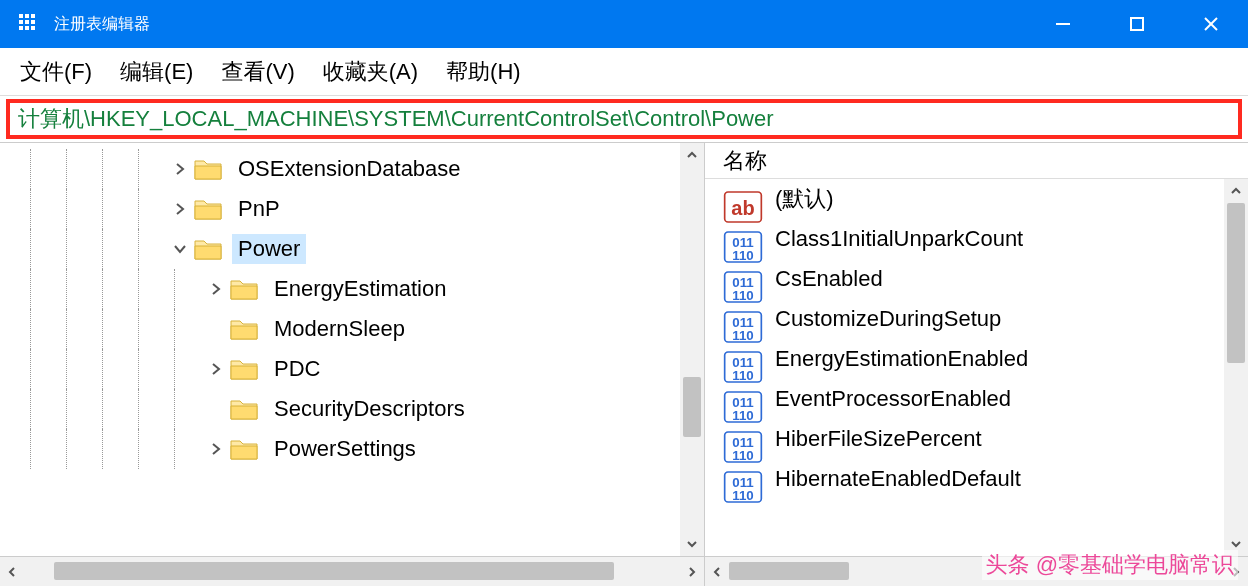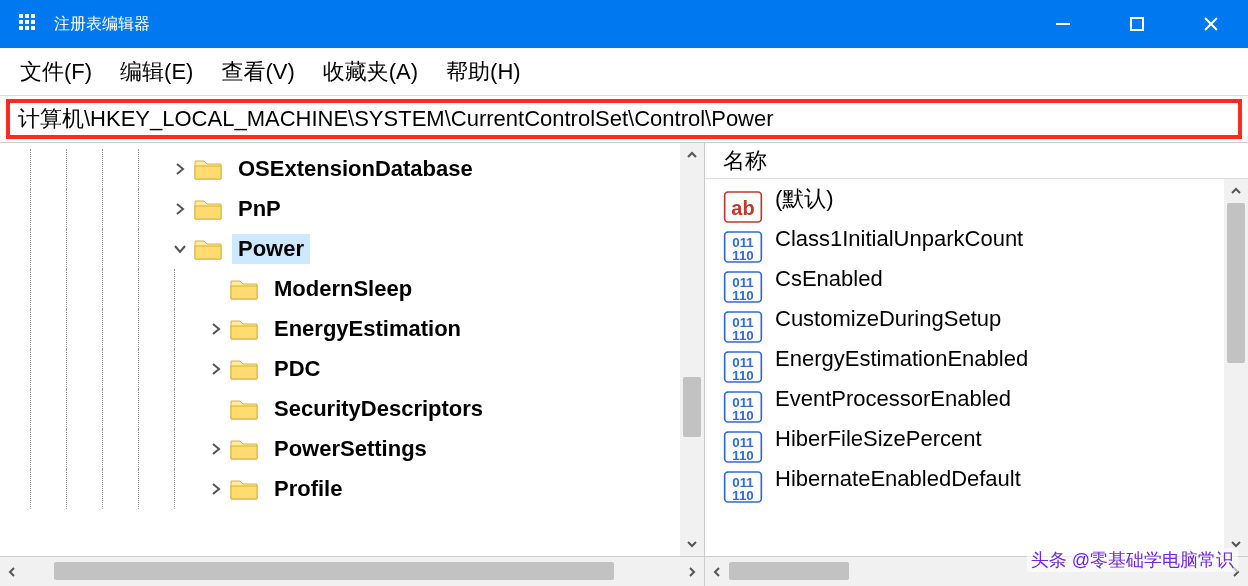--- a/index.html
+++ b/index.html
@@ -11,39 +11,39 @@
   .titlebar .title { font-size: 16px; flex: 1; }
   .titlebar .winbtn { width: 74px; height: 48px; display: flex; align-items: center; justify-content: center; }
   .titlebar .winbtn svg { stroke: #fff; fill: none; }
 
   
   .menubar { height: 48px; display: flex; align-items: center; padding: 0 20px; gap: 28px; font-size: 22px; color: #000; border-bottom: 1px solid #ddd; }
   .menubar .item { cursor: default; }
 
   
   .addressbar-wrap { height: 46px; padding: 3px 6px; }
-  .addressbar { width: 100%; height: 40px; border: 4px solid #ff2a20; font-size: 22px; padding: 0 8px; line-height: 32px; color: #000000; }
+  .addressbar { width: 100%; height: 40px; border: 4px solid #ff2a20; font-size: 22px; padding: 0 8px; line-height: 32px; color: #15803d; }
 
   
   .panes { display: flex; height: calc(586px - 48px - 48px - 46px - 30px); border-top: 1px solid #ccc; }
   .pane-left { width: 705px; position: relative; border-right: 1px solid #ccc; overflow: hidden; }
   .pane-right { flex: 1; position: relative; overflow: hidden; }
 
   
   .tree-scroll { position: absolute; inset: 0 24px 0 0; overflow: hidden; padding: 6px 0 0 0; }
   .vscroll { position: absolute; right: 0; top: 0; bottom: 0; width: 24px; background: #f1f1f1; display: flex; flex-direction: column; align-items: center; }
   .vscroll .arrow { width: 24px; height: 24px; display: flex; align-items: center; justify-content: center; }
   .vscroll .track { flex: 1; width: 24px; position: relative; }
   .vscroll .thumb { position: absolute; left: 3px; width: 18px; background: #c2c2c2; border-radius: 2px; }
 
   .tree-row { height: 40px; display: flex; align-items: center; font-size: 22px; color: #000; white-space: nowrap; }
   .expander { width: 20px; height: 20px; display: flex; align-items: center; justify-content: center; margin-right: 4px; }
   .expander svg { stroke: #555; fill: none; }
   .folder-icon { width: 28px; height: 24px; margin-right: 10px; display: inline-block; }
-  .tree-label { padding: 2px 6px; font-weight: bold; }
+  .tree-label { padding: 2px 6px; }
   .tree-label.selected { background: #cde8ff; }
 
   
   .guide { display:inline-block; width: 1px; height: 40px; border-left: 1px dotted #999; }
 
   
   .list-header { height: 36px; display:flex; align-items:center; font-size: 22px; padding-left: 18px; border-bottom: 1px solid #ddd; }
   .list-scroll { position:absolute; top:36px; bottom:0; left:0; right:24px; overflow:hidden; }
   .list-row { height: 40px; display:flex; align-items:center; font-size: 22px; padding-left: 18px; gap: 12px; }
   .val-icon { width: 40px; height: 24px; }
@@ -51,21 +51,21 @@
   
   .hscrollbars { height: 30px; display:flex; border-top:1px solid #ccc; position:relative; }
   .hscroll { background:#f1f1f1; display:flex; align-items:center; position:relative; }
   .hscroll .harrow { width:24px; height:30px; display:flex; align-items:center; justify-content:center; }
   .hscroll .htrack { flex:1; height:30px; position:relative; }
   .hscroll .hthumb { position:absolute; top:5px; height:18px; background:#c2c2c2; border-radius:2px; }
   .hscroll-left { width:705px; border-right:1px solid #ccc; }
   .hscroll-right { flex:1; }
 
   
-  .watermark { position:absolute; right:10px; bottom:14px; font-size:18px; color:#6d28d9; background:rgba(255,255,255,0.6); padding:0 4px; }
+  .watermark { position:absolute; right:10px; bottom:6px; font-size:22px; color:#ec4899; background:rgba(255,255,255,0.6); padding:0 4px; }
 </style>
 </head>
 <body>
 
 <div class="titlebar">
   <span class="app-icon">
     <svg viewBox="0 0 22 22">
         <g fill="#fff">
           <rect x="1" y="1" width="4" height="4"></rect>
           <rect x="7" y="1" width="4" height="4"></rect>
@@ -148,51 +148,51 @@
             </svg>
           </span>
           <span class="folder-icon"><svg viewBox="0 0 28 24">
               <path d="M1 4 h9 l3 3 h14 v15 h-26 z" fill="#ffe9a6" stroke="#d8b23a"></path>
               <path d="M1 9 h26 v13 h-26 z" fill="#ffdb70" stroke="#d8b23a"></path>
             </svg></span>
           <span class="tree-label selected">Power</span>
         </div>
         <div class="tree-row">
           <span style="display:inline-block;width:206px;height:40px;position:relative"><span class="guide" style="margin-left:30px"></span><span class="guide" style="margin-left:35px"></span><span class="guide" style="margin-left:35px"></span><span class="guide" style="margin-left:35px"></span><span class="guide" style="margin-left:35px"></span></span>
+          <span class="expander">
+            <svg width="14" height="14" viewBox="0 0 14 14">
+              <polyline points="4,2 10,7 4,12" stroke-width="2"></polyline>
+            </svg>
+          </span>
+          <span class="folder-icon"><svg viewBox="0 0 28 24">
+              <path d="M1 4 h9 l3 3 h14 v15 h-26 z" fill="#ffe9a6" stroke="#d8b23a"></path>
+              <path d="M1 9 h26 v13 h-26 z" fill="#ffdb70" stroke="#d8b23a"></path>
+            </svg></span>
+          <span class="tree-label">EnergyEstimation</span>
+        </div>
+        <div class="tree-row">
+          <span style="display:inline-block;width:206px;height:40px;position:relative"><span class="guide" style="margin-left:30px"></span><span class="guide" style="margin-left:35px"></span><span class="guide" style="margin-left:35px"></span><span class="guide" style="margin-left:35px"></span><span class="guide" style="margin-left:35px"></span></span>
           <span class="expander"></span>
           <span class="folder-icon"><svg viewBox="0 0 28 24">
               <path d="M1 4 h9 l3 3 h14 v15 h-26 z" fill="#ffe9a6" stroke="#d8b23a"></path>
               <path d="M1 9 h26 v13 h-26 z" fill="#ffdb70" stroke="#d8b23a"></path>
             </svg></span>
           <span class="tree-label">ModernSleep</span>
         </div>
         <div class="tree-row">
           <span style="display:inline-block;width:206px;height:40px;position:relative"><span class="guide" style="margin-left:30px"></span><span class="guide" style="margin-left:35px"></span><span class="guide" style="margin-left:35px"></span><span class="guide" style="margin-left:35px"></span><span class="guide" style="margin-left:35px"></span></span>
           <span class="expander">
             <svg width="14" height="14" viewBox="0 0 14 14">
               <polyline points="4,2 10,7 4,12" stroke-width="2"></polyline>
             </svg>
           </span>
           <span class="folder-icon"><svg viewBox="0 0 28 24">
               <path d="M1 4 h9 l3 3 h14 v15 h-26 z" fill="#ffe9a6" stroke="#d8b23a"></path>
               <path d="M1 9 h26 v13 h-26 z" fill="#ffdb70" stroke="#d8b23a"></path>
             </svg></span>
-          <span class="tree-label">EnergyEstimation</span>
-        </div>
-        <div class="tree-row">
-          <span style="display:inline-block;width:206px;height:40px;position:relative"><span class="guide" style="margin-left:30px"></span><span class="guide" style="margin-left:35px"></span><span class="guide" style="margin-left:35px"></span><span class="guide" style="margin-left:35px"></span><span class="guide" style="margin-left:35px"></span></span>
-          <span class="expander">
-            <svg width="14" height="14" viewBox="0 0 14 14">
-              <polyline points="4,2 10,7 4,12" stroke-width="2"></polyline>
-            </svg>
-          </span>
-          <span class="folder-icon"><svg viewBox="0 0 28 24">
-              <path d="M1 4 h9 l3 3 h14 v15 h-26 z" fill="#ffe9a6" stroke="#d8b23a"></path>
-              <path d="M1 9 h26 v13 h-26 z" fill="#ffdb70" stroke="#d8b23a"></path>
-            </svg></span>
           <span class="tree-label">PDC</span>
         </div>
         <div class="tree-row">
           <span style="display:inline-block;width:206px;height:40px;position:relative"><span class="guide" style="margin-left:30px"></span><span class="guide" style="margin-left:35px"></span><span class="guide" style="margin-left:35px"></span><span class="guide" style="margin-left:35px"></span><span class="guide" style="margin-left:35px"></span></span>
           <span class="expander"></span>
           <span class="folder-icon"><svg viewBox="0 0 28 24">
               <path d="M1 4 h9 l3 3 h14 v15 h-26 z" fill="#ffe9a6" stroke="#d8b23a"></path>
               <path d="M1 9 h26 v13 h-26 z" fill="#ffdb70" stroke="#d8b23a"></path>
             </svg></span>
           <span class="tree-label">SecurityDescriptors</span>
@@ -202,33 +202,20 @@
           <span class="expander">
             <svg width="14" height="14" viewBox="0 0 14 14">
               <polyline points="4,2 10,7 4,12" stroke-width="2"></polyline>
             </svg>
           </span>
           <span class="folder-icon"><svg viewBox="0 0 28 24">
               <path d="M1 4 h9 l3 3 h14 v15 h-26 z" fill="#ffe9a6" stroke="#d8b23a"></path>
               <path d="M1 9 h26 v13 h-26 z" fill="#ffdb70" stroke="#d8b23a"></path>
             </svg></span>
           <span class="tree-label">PowerSettings</span>
-        </div>
-        <div class="tree-row">
-          <span style="display:inline-block;width:206px;height:40px;position:relative"><span class="guide" style="margin-left:30px"></span><span class="guide" style="margin-left:35px"></span><span class="guide" style="margin-left:35px"></span><span class="guide" style="margin-left:35px"></span><span class="guide" style="margin-left:35px"></span></span>
-          <span class="expander">
-            <svg width="14" height="14" viewBox="0 0 14 14">
-              <polyline points="4,2 10,7 4,12" stroke-width="2"></polyline>
-            </svg>
-          </span>
-          <span class="folder-icon"><svg viewBox="0 0 28 24">
-              <path d="M1 4 h9 l3 3 h14 v15 h-26 z" fill="#ffe9a6" stroke="#d8b23a"></path>
-              <path d="M1 9 h26 v13 h-26 z" fill="#ffdb70" stroke="#d8b23a"></path>
-            </svg></span>
-          <span class="tree-label">Profile</span>
         </div>
       </div>
     <div class="vscroll">
       <div class="arrow">
           <svg width="12" height="12" viewBox="0 0 12 12">
             <polyline points="2,8 6,4 10,8" stroke="#555" fill="none" stroke-width="2"></polyline>
           </svg>
         </div>
       <div class="track">
           <div class="thumb" style="top:210px;height:60px"></div>

